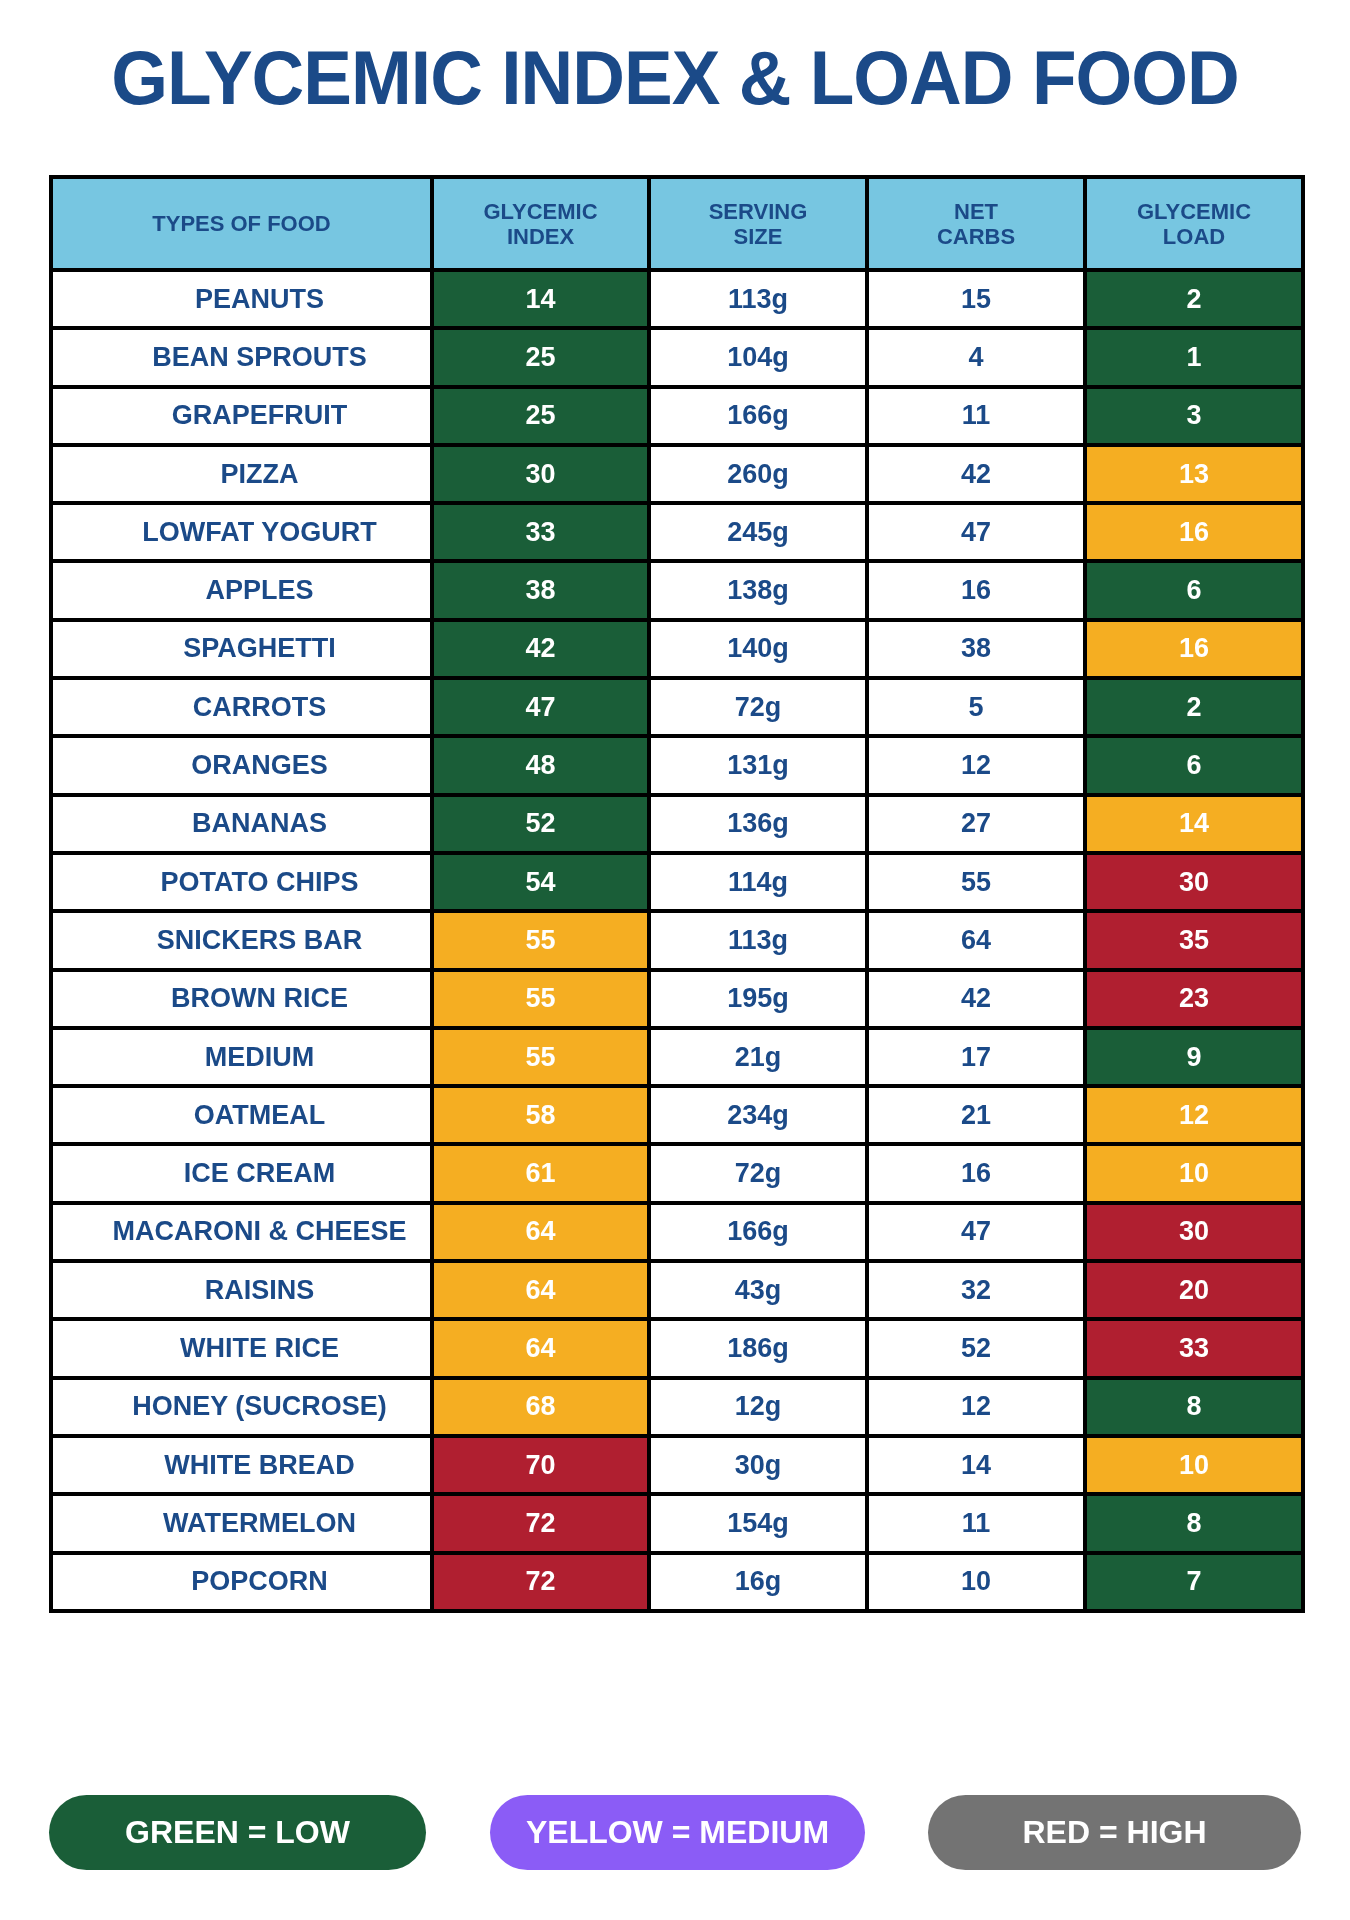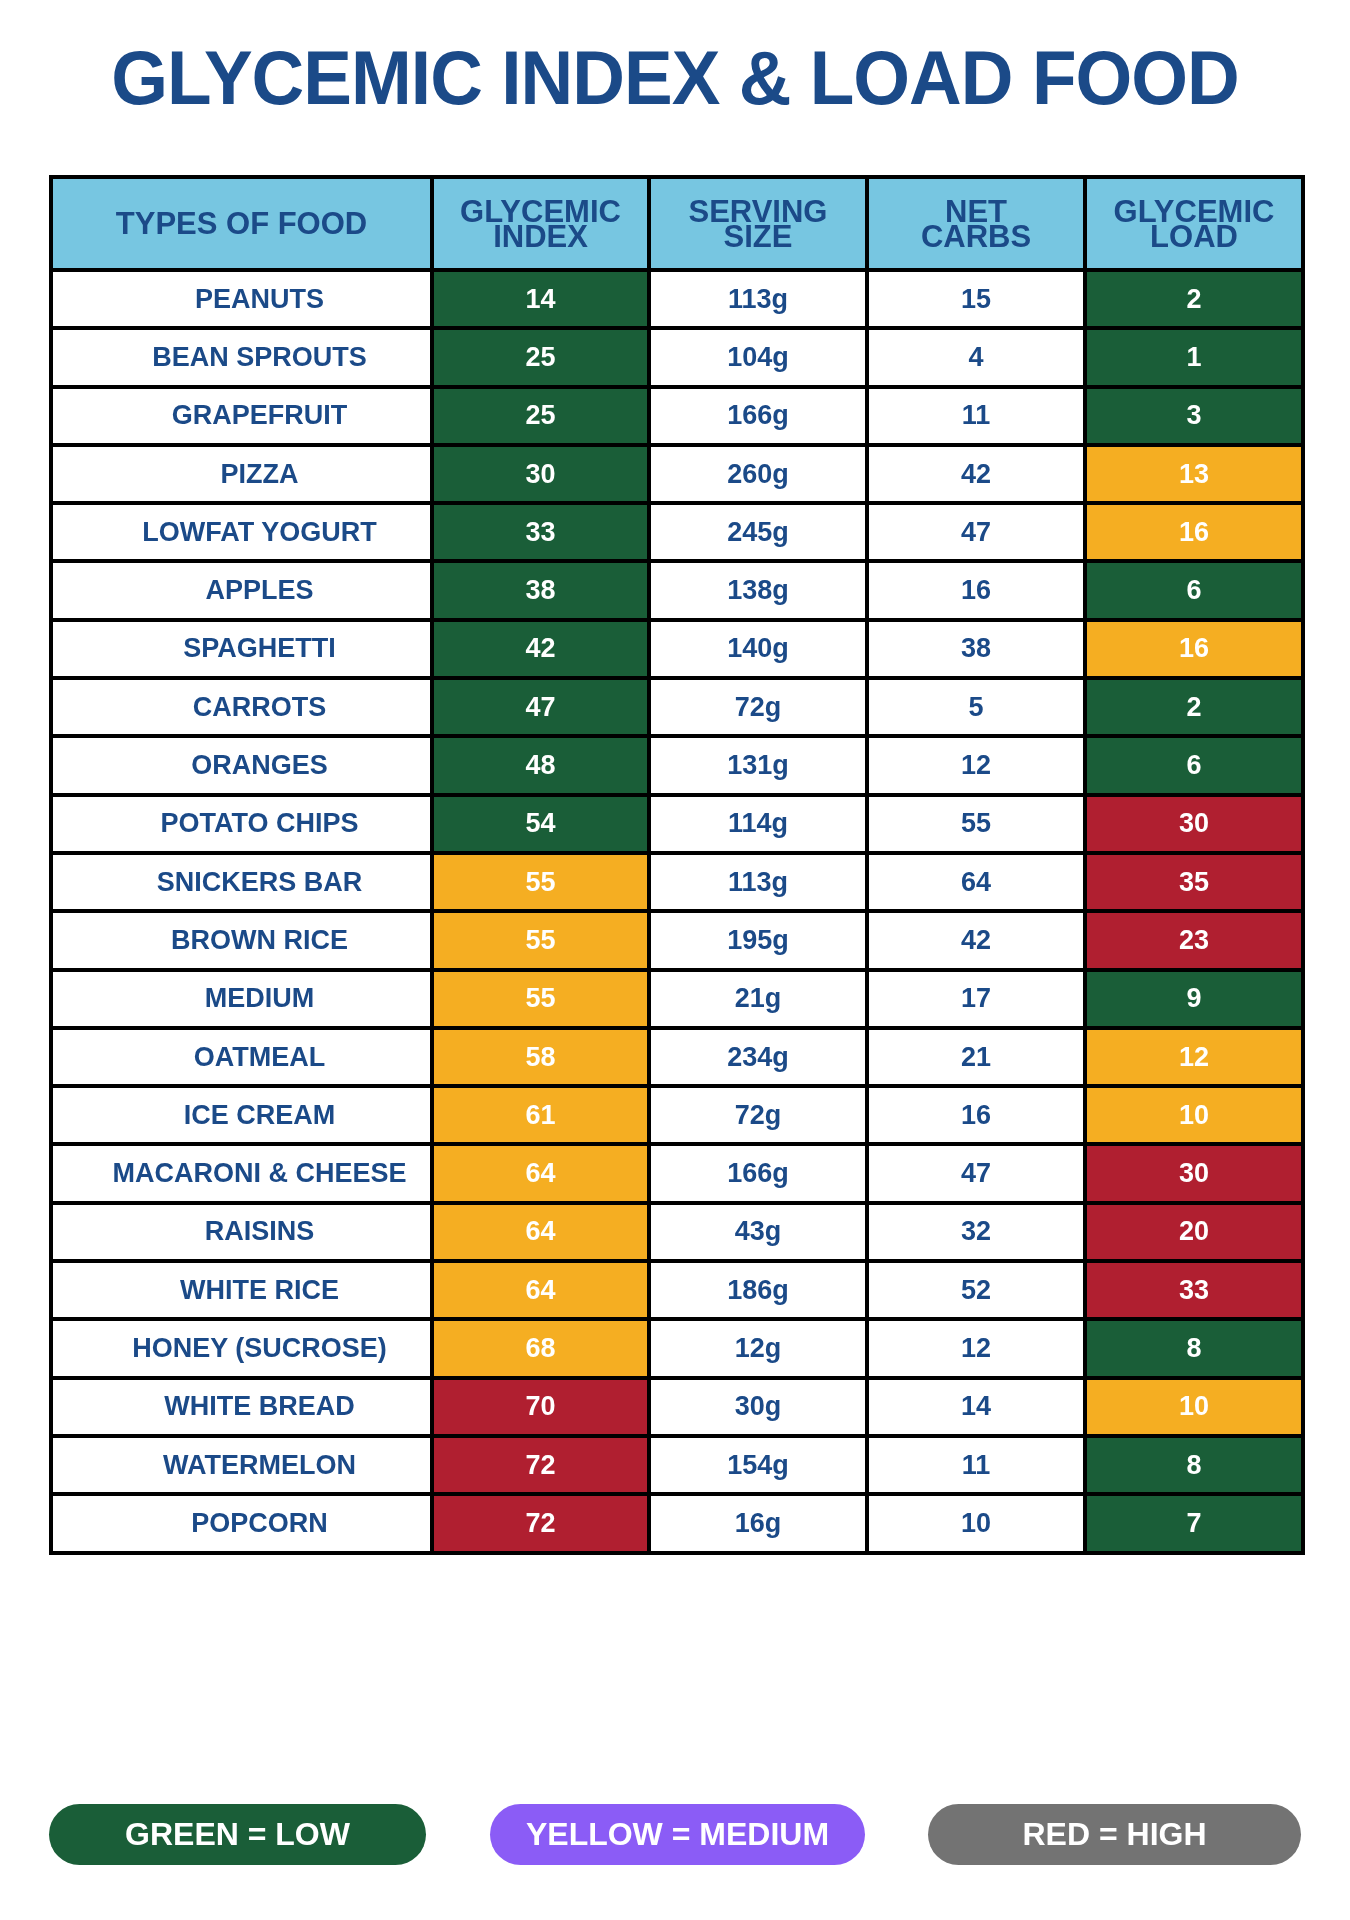--- a/index.html
+++ b/index.html
@@ -9,35 +9,35 @@
     position: absolute; left: 0; top: 30px; width: 1350px; text-align: center;
     font-size: 76px; font-weight: bold; color: #1b4a88; letter-spacing: -1px;
     line-height: 96px; transform: scaleX(0.96);
   }
   table.gi {
     position: absolute; left: 49px; top: 175px; width: 1252px;
     border-collapse: collapse; table-layout: fixed;
   }
   table.gi th, table.gi td { border: 4px solid #000; }
   table.gi th {
-    background: #77c6e1; color: #1b4a88; font-weight: bold; font-size: 31px;
+    background: #77c6e1; color: #1b4a88; font-weight: bold; font-size: 22px;
     line-height: 25px; height: 93px; text-align: center; vertical-align: middle;
     text-transform: uppercase;
   }
   table.gi th .ln { display: block; }
   table.gi td {
     height: 58.3px; font-size: 27px; font-weight: bold; text-align: center;
     vertical-align: middle; color: #1b4a88; background: #fff;
   }
   table.gi td.food { text-align: center; padding-left: 36px; }
   td.low { background: #1a5e38 !important; color: #fff !important; }
   td.medium { background: #f5ae22 !important; color: #fff !important; }
   td.high { background: #b01f30 !important; color: #fff !important; }
-  .legend { position: absolute; top: 1795px; height: 61px; border-radius: 38px;
-    color: #fff; font-weight: bold; font-size: 32px; display: flex; align-items: center; justify-content: center; margin-top: 9px; }
+  .legend { position: absolute; top: 1795px; height: 75px; border-radius: 38px;
+    color: #fff; font-weight: bold; font-size: 32px; display: flex; align-items: center; justify-content: center; }
   .legend.low { left: 49px; width: 377px; background: #1a5e38; }
   .legend.medium { left: 490px; width: 375px; background: #8b5cf6; }
   .legend.high { left: 928px; width: 373px; background: #737373; }
 </style>
 </head>
 <body>
 
 <div class="title">GLYCEMIC INDEX &amp; LOAD FOOD</div>
 
 <table class="gi">
@@ -129,20 +129,27 @@
         <td class="gl low">2</td>
       </tr>
       <tr>
         <td class="food">ORANGES</td>
         <td class="gi low">48</td>
         <td class="serving">131g</td>
         <td class="carbs">12</td>
         <td class="gl low">6</td>
       </tr>
       <tr>
+        <td class="food">BANANAS</td>
+        <td class="gi low">52</td>
+        <td class="serving">136g</td>
+        <td class="carbs">27</td>
+        <td class="gl medium">14</td>
+      </tr>
+      <tr>
         <td class="food">POTATO CHIPS</td>
         <td class="gi low">54</td>
         <td class="serving">114g</td>
         <td class="carbs">55</td>
         <td class="gl high">30</td>
       </tr>
       <tr>
         <td class="food">SNICKERS BAR</td>
         <td class="gi medium">55</td>
         <td class="serving">113g</td>

